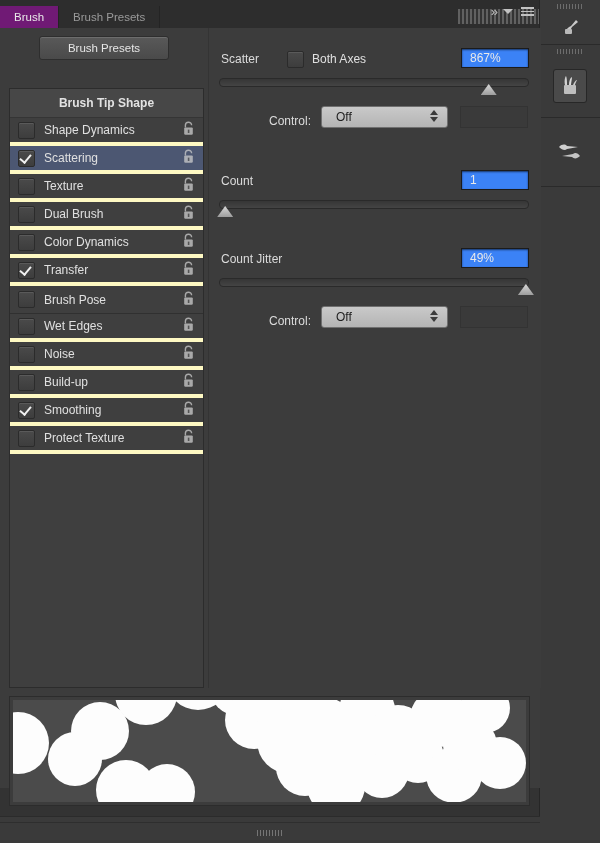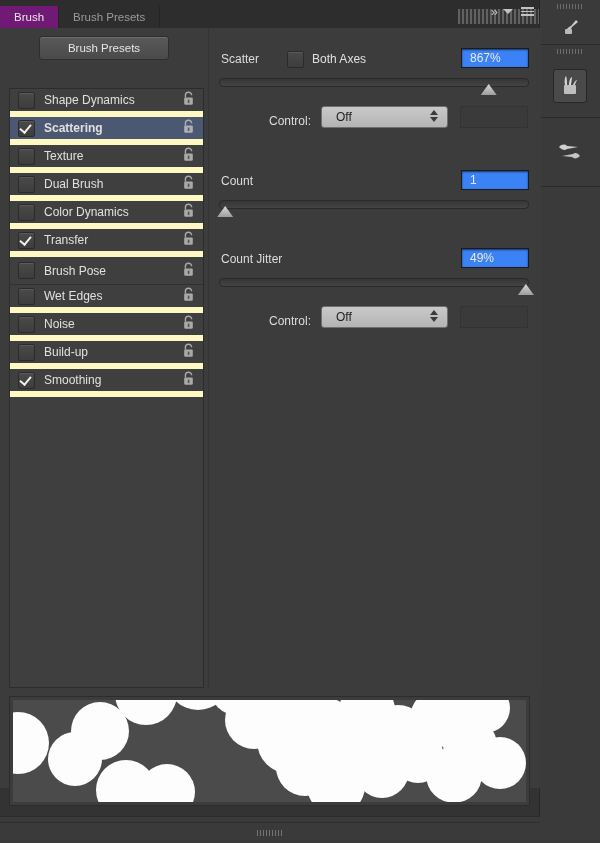--- a/index.html
+++ b/index.html
@@ -46,23 +46,23 @@
   .btn-presets{width:128px;height:22px;border-radius:3px;font-size:11.5px;color:#e6e6e6;
       background:linear-gradient(#595959,#4a4a4a);border:1px solid #2e2e2e;
       box-shadow:inset 0 1px 0 #6d6d6d;display:flex;align-items:center;justify-content:center;
       cursor:default;}
 
   
   .list{position:absolute;left:9px;top:60px;width:195px;height:600px;background:#3f3f3f;
         border:1px solid #2c2c2c;box-sizing:border-box;}
   .list-head{height:28px;line-height:28px;text-align:center;font-size:12px;color:#e2e2e2;
              font-weight:bold;background:#474747;border-bottom:1px solid #353535;}
-  .row{height:28px;display:flex;align-items:center;padding:0 8px;border-bottom:6px solid #fef9c3;
+  .row{height:28px;display:flex;align-items:center;padding:0 8px;border-bottom:4px solid #fef9c3;
        box-sizing:border-box;}
-  .row.sel{background:#4c5772;font-weight:bold;}
+  .row.sel{background:#4c5772;}
   .row.gap{border-bottom:1px solid #303030;}
   .cb{width:15px;height:15px;border-radius:2px;background:linear-gradient(#4a4a4a,#3d3d3d);
       border:1px solid #2b2b2b;box-shadow:inset 0 1px 0 #5a5a5a;margin-right:9px;position:relative;
       flex:none;}
   .cb.on::after{content:"";position:absolute;left:3px;top:1px;width:5px;height:9px;
       border:solid #f0f0f0;border-width:0 2px 2px 0;transform:rotate(40deg);}
   .row-label{flex:1;font-size:12px;color:#e0e0e0;white-space:nowrap;}
   .lock{width:13px;height:15px;flex:none;opacity:.75;}
 
   
@@ -167,20 +167,21 @@
     <div class="rail-blank" style="height:659px;"></div>
   </div>
 
   <div class="body">
 
     <div class="presets-row">
       <div class="btn-presets">Brush Presets</div>
     </div>
 
     <div class="list">
+      <div class="list-head">Brush Tip Shape</div>
       <div id="list-rows">
           <div class="row">
             <span class="cb"></span>
             <span class="row-label">Shape Dynamics</span>
             <span><svg class="lock" viewBox="0 0 13 15">
                 <path d="M3.4 6.5V4.3a3.1 3.1 0 0 1 6.2 0" fill="none" stroke="#cdcdcd" stroke-width="1.4"></path>
                 <rect x="2.2" y="6.4" width="8.6" height="7.4" rx="1.2" fill="#cdcdcd"></rect>
                 <rect x="5.8" y="8.6" width="1.6" height="3.4" fill="#5a5a5a"></rect>
               </svg></span>
           </div>
@@ -261,20 +262,29 @@
             <span class="row-label">Build-up</span>
             <span><svg class="lock" viewBox="0 0 13 15">
                 <path d="M3.4 6.5V4.3a3.1 3.1 0 0 1 6.2 0" fill="none" stroke="#cdcdcd" stroke-width="1.4"></path>
                 <rect x="2.2" y="6.4" width="8.6" height="7.4" rx="1.2" fill="#cdcdcd"></rect>
                 <rect x="5.8" y="8.6" width="1.6" height="3.4" fill="#5a5a5a"></rect>
               </svg></span>
           </div>
           <div class="row">
             <span class="cb on"></span>
             <span class="row-label">Smoothing</span>
+            <span><svg class="lock" viewBox="0 0 13 15">
+                <path d="M3.4 6.5V4.3a3.1 3.1 0 0 1 6.2 0" fill="none" stroke="#cdcdcd" stroke-width="1.4"></path>
+                <rect x="2.2" y="6.4" width="8.6" height="7.4" rx="1.2" fill="#cdcdcd"></rect>
+                <rect x="5.8" y="8.6" width="1.6" height="3.4" fill="#5a5a5a"></rect>
+              </svg></span>
+          </div>
+          <div class="row">
+            <span class="cb"></span>
+            <span class="row-label">Protect Texture</span>
             <span><svg class="lock" viewBox="0 0 13 15">
                 <path d="M3.4 6.5V4.3a3.1 3.1 0 0 1 6.2 0" fill="none" stroke="#cdcdcd" stroke-width="1.4"></path>
                 <rect x="2.2" y="6.4" width="8.6" height="7.4" rx="1.2" fill="#cdcdcd"></rect>
                 <rect x="5.8" y="8.6" width="1.6" height="3.4" fill="#5a5a5a"></rect>
               </svg></span>
           </div>
         </div>
     </div>
 
     <div class="pane">

